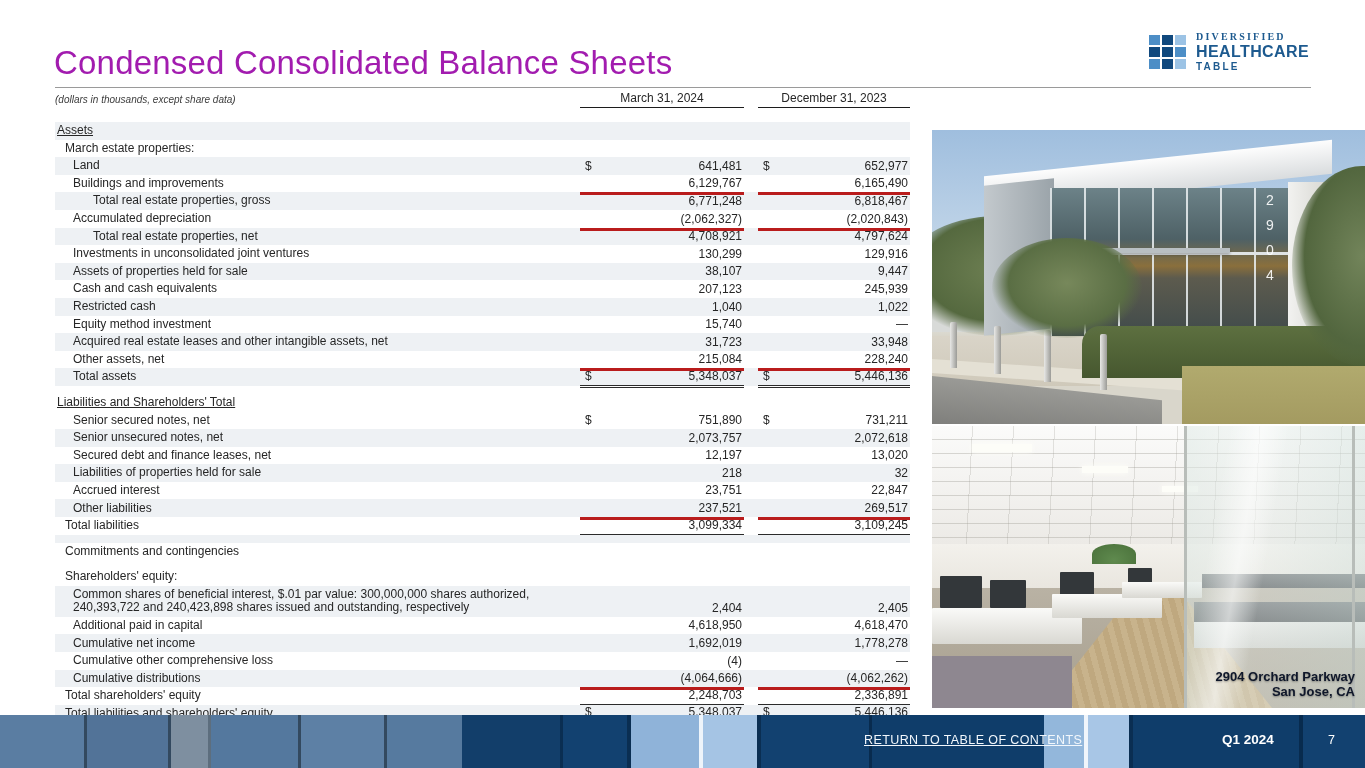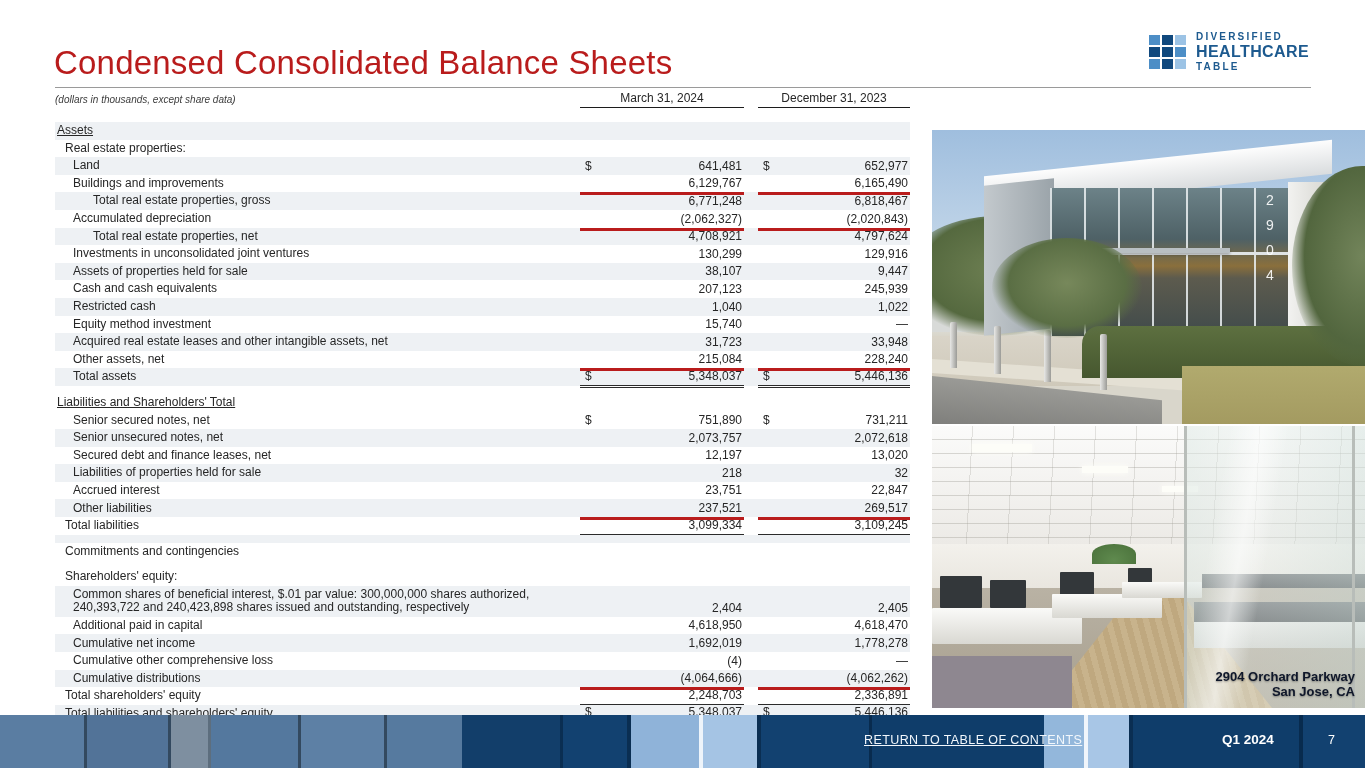--- a/index.html
+++ b/index.html
@@ -1,27 +1,27 @@
 <!DOCTYPE html>
 <html><head>
 <meta charset="utf-8">
 <style>
   html,body{margin:0;padding:0;background:#888;}
   *{box-sizing:border-box;}
   .slide{position:relative;width:1365px;height:768px;background:#fff;overflow:hidden;
          font-family:"Liberation Sans",sans-serif;color:#262626;}
 
   
-  .title{position:absolute;left:54px;top:44px;font-size:33px;font-weight:400;color:#b91c1c;letter-spacing:.2px;text-align:center;}
+  .title{position:absolute;left:54px;top:44px;font-size:33px;font-weight:400;color:#a21caf;letter-spacing:.2px;text-align:center;}
   .title-rule{position:absolute;left:55px;top:87px;width:1256px;height:1px;background:#9a9a9a;}
   .logo{position:absolute;left:1149px;top:32px;display:flex;align-items:center;gap:10px;}
   .logo-grid{display:grid;grid-template-columns:repeat(3,11px);grid-template-rows:repeat(3,10px);gap:2px;}
   .logo-grid div{width:11px;height:10px;}
   .logo-text{line-height:1;color:#1d5a8f;}
-  .logo-text .l1{font-size:10px;font-weight:bold;letter-spacing:2.2px;}
+  .logo-text .l1{font-size:10px;font-weight:bold;letter-spacing:2.2px;font-family:Liberation Serif, serif;}
   .logo-text .l2{font-size:16px;font-weight:bold;letter-spacing:.4px;margin:2px 0;}
   .logo-text .l3{font-size:10px;font-weight:bold;letter-spacing:2.2px;}
 
   
   .content{position:absolute;left:55px;top:90px;width:855px;}
   .hdr-row{display:flex;height:18px;margin-bottom:14px;align-items:flex-end;}
   .hdr-row .note{flex:1;font-size:10px;font-style:italic;color:#3c3c3c;padding-bottom:3px;}
   .hdr-cell{font-size:12px;text-align:center;border-bottom:1.5px solid #1c1c1c;padding-bottom:2px;}
   .hc1{width:164px;}
   .hgap{width:14px;}
@@ -185,21 +185,21 @@
         <div class="row shade">
           <div class="lbl ind0">
             <span class="u">Assets</span>
           </div>
           <div class="cell c1"></div>
           <div class="cgap"></div>
           <div class="cell c2"></div>
         </div>
         <div class="row">
           <div class="lbl ind1">
-            <span>Real estate properties:</span>
+            <span>March estate properties:</span>
           </div>
           <div class="cell c1"></div>
           <div class="cgap"></div>
           <div class="cell c2"></div>
         </div>
         <div class="row shade">
           <div class="lbl ind2">
             <span>Land</span>
           </div>
           <div class="cell c1">

